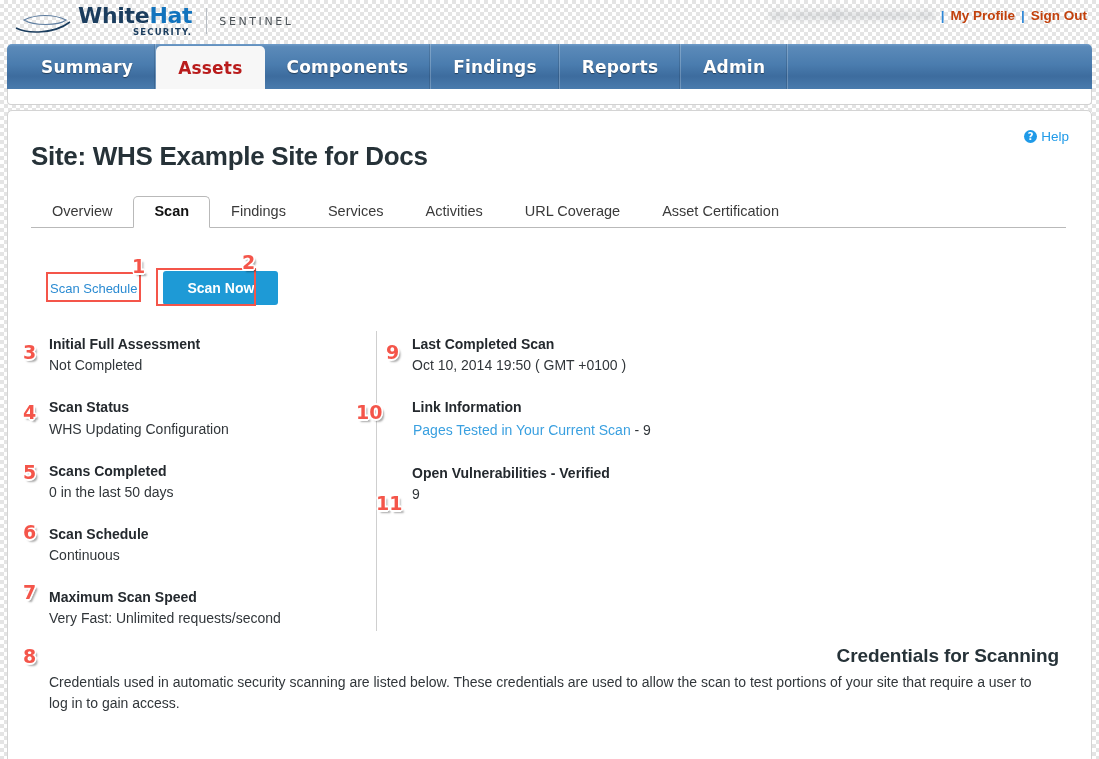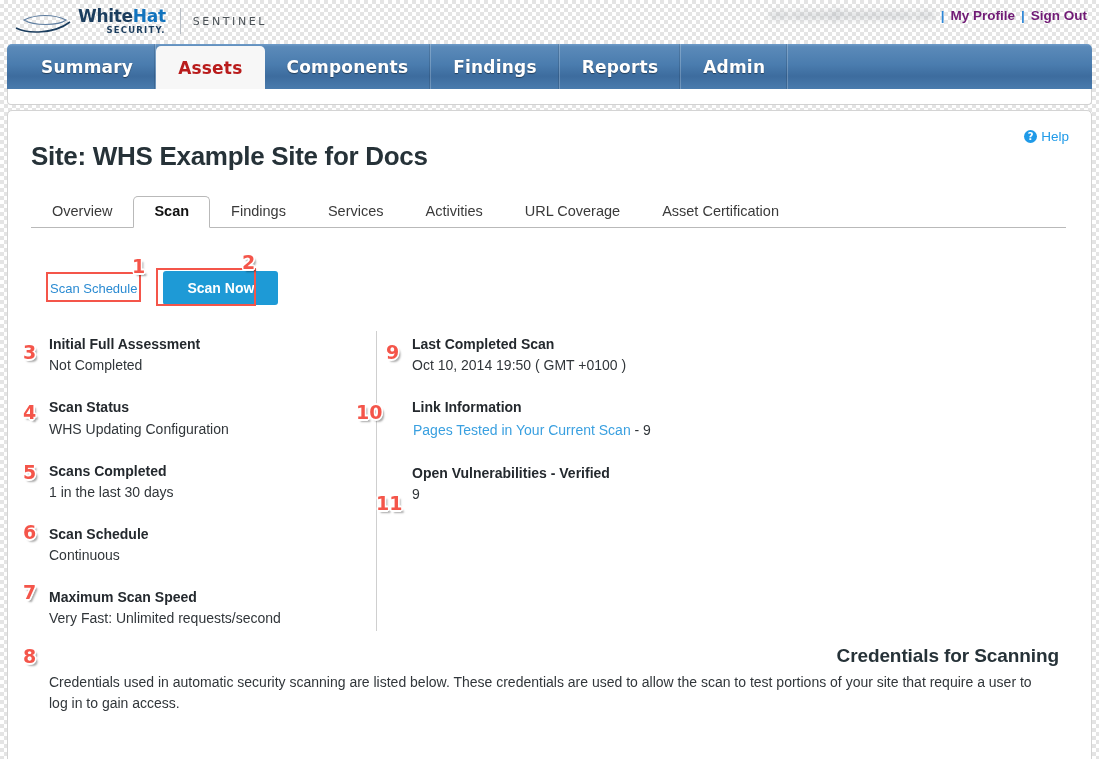--- a/index.html
+++ b/index.html
@@ -27,21 +27,21 @@
     display: flex; align-items: center;
   }
   .logo-wrap {
     display: flex; align-items: center;
     margin-left: 14px;
     height: 42px;
   }
   .logo-swoosh { width: 60px; height: 30px; display:block; margin-top: 4px; }
   .logo-text { margin-left: 4px; line-height: 1; }
   .logo-line1 {
-    font-size: 17px; font-weight: bold; letter-spacing: -0.3px;
+    font-size: 22px; font-weight: bold; letter-spacing: -0.3px;
     font-family: "DejaVu Sans", sans-serif;
   }
   .logo-white { color: #1b3d5e; }
   .logo-hat { color: #1273bd; }
   .logo-line2 {
     font-size: 8.5px; font-weight: bold; color: #1b3d5e;
     letter-spacing: 1.2px; text-align: right; margin-top: 1px;
     font-family: "DejaVu Sans", sans-serif;
   }
   .logo-div {
@@ -59,21 +59,21 @@
     font-size: 13.5px; font-weight: bold;
   }
   .user-email {
     color: #9aa0a6;
     filter: blur(3.2px);
     font-size: 12px; font-weight: normal;
     letter-spacing: 0.3px;
     user-select: none;
   }
   .userbar .sep { color: #2e87d6; margin: 0 6px; font-weight: bold; }
-  .userbar a { color: #701a75; text-decoration: none; }
+  .userbar a { color: #c2410c; text-decoration: none; }
 
   
   .navwrap {
     position: absolute; left: 7px; top: 44px;
     width: 1085px; height: 46px;
     background: linear-gradient(to bottom, #6f9cc8 0%, #5b8ab9 6%, #4a7cae 45%, #3d6c9e 70%, #4a7cae 100%);
     border-radius: 5px 5px 0 0;
     border: 1px solid #3a6governing;
     display: flex;
     overflow: hidden;
@@ -325,21 +325,21 @@
     <div class="info-block">
       <div class="info-label">Initial Full Assessment</div>
       <div class="info-value">Not Completed</div>
     </div>
     <div class="info-block">
       <div class="info-label">Scan Status</div>
       <div class="info-value">WHS Updating Configuration</div>
     </div>
     <div class="info-block">
       <div class="info-label">Scans Completed</div>
-      <div class="info-value">1 in the last 30 days</div>
+      <div class="info-value">0 in the last 50 days</div>
     </div>
     <div class="info-block">
       <div class="info-label">Scan Schedule</div>
       <div class="info-value">Continuous</div>
     </div>
     <div class="info-block">
       <div class="info-label">Maximum Scan Speed</div>
       <div class="info-value">Very Fast: Unlimited requests/second</div>
     </div>
   </div>

